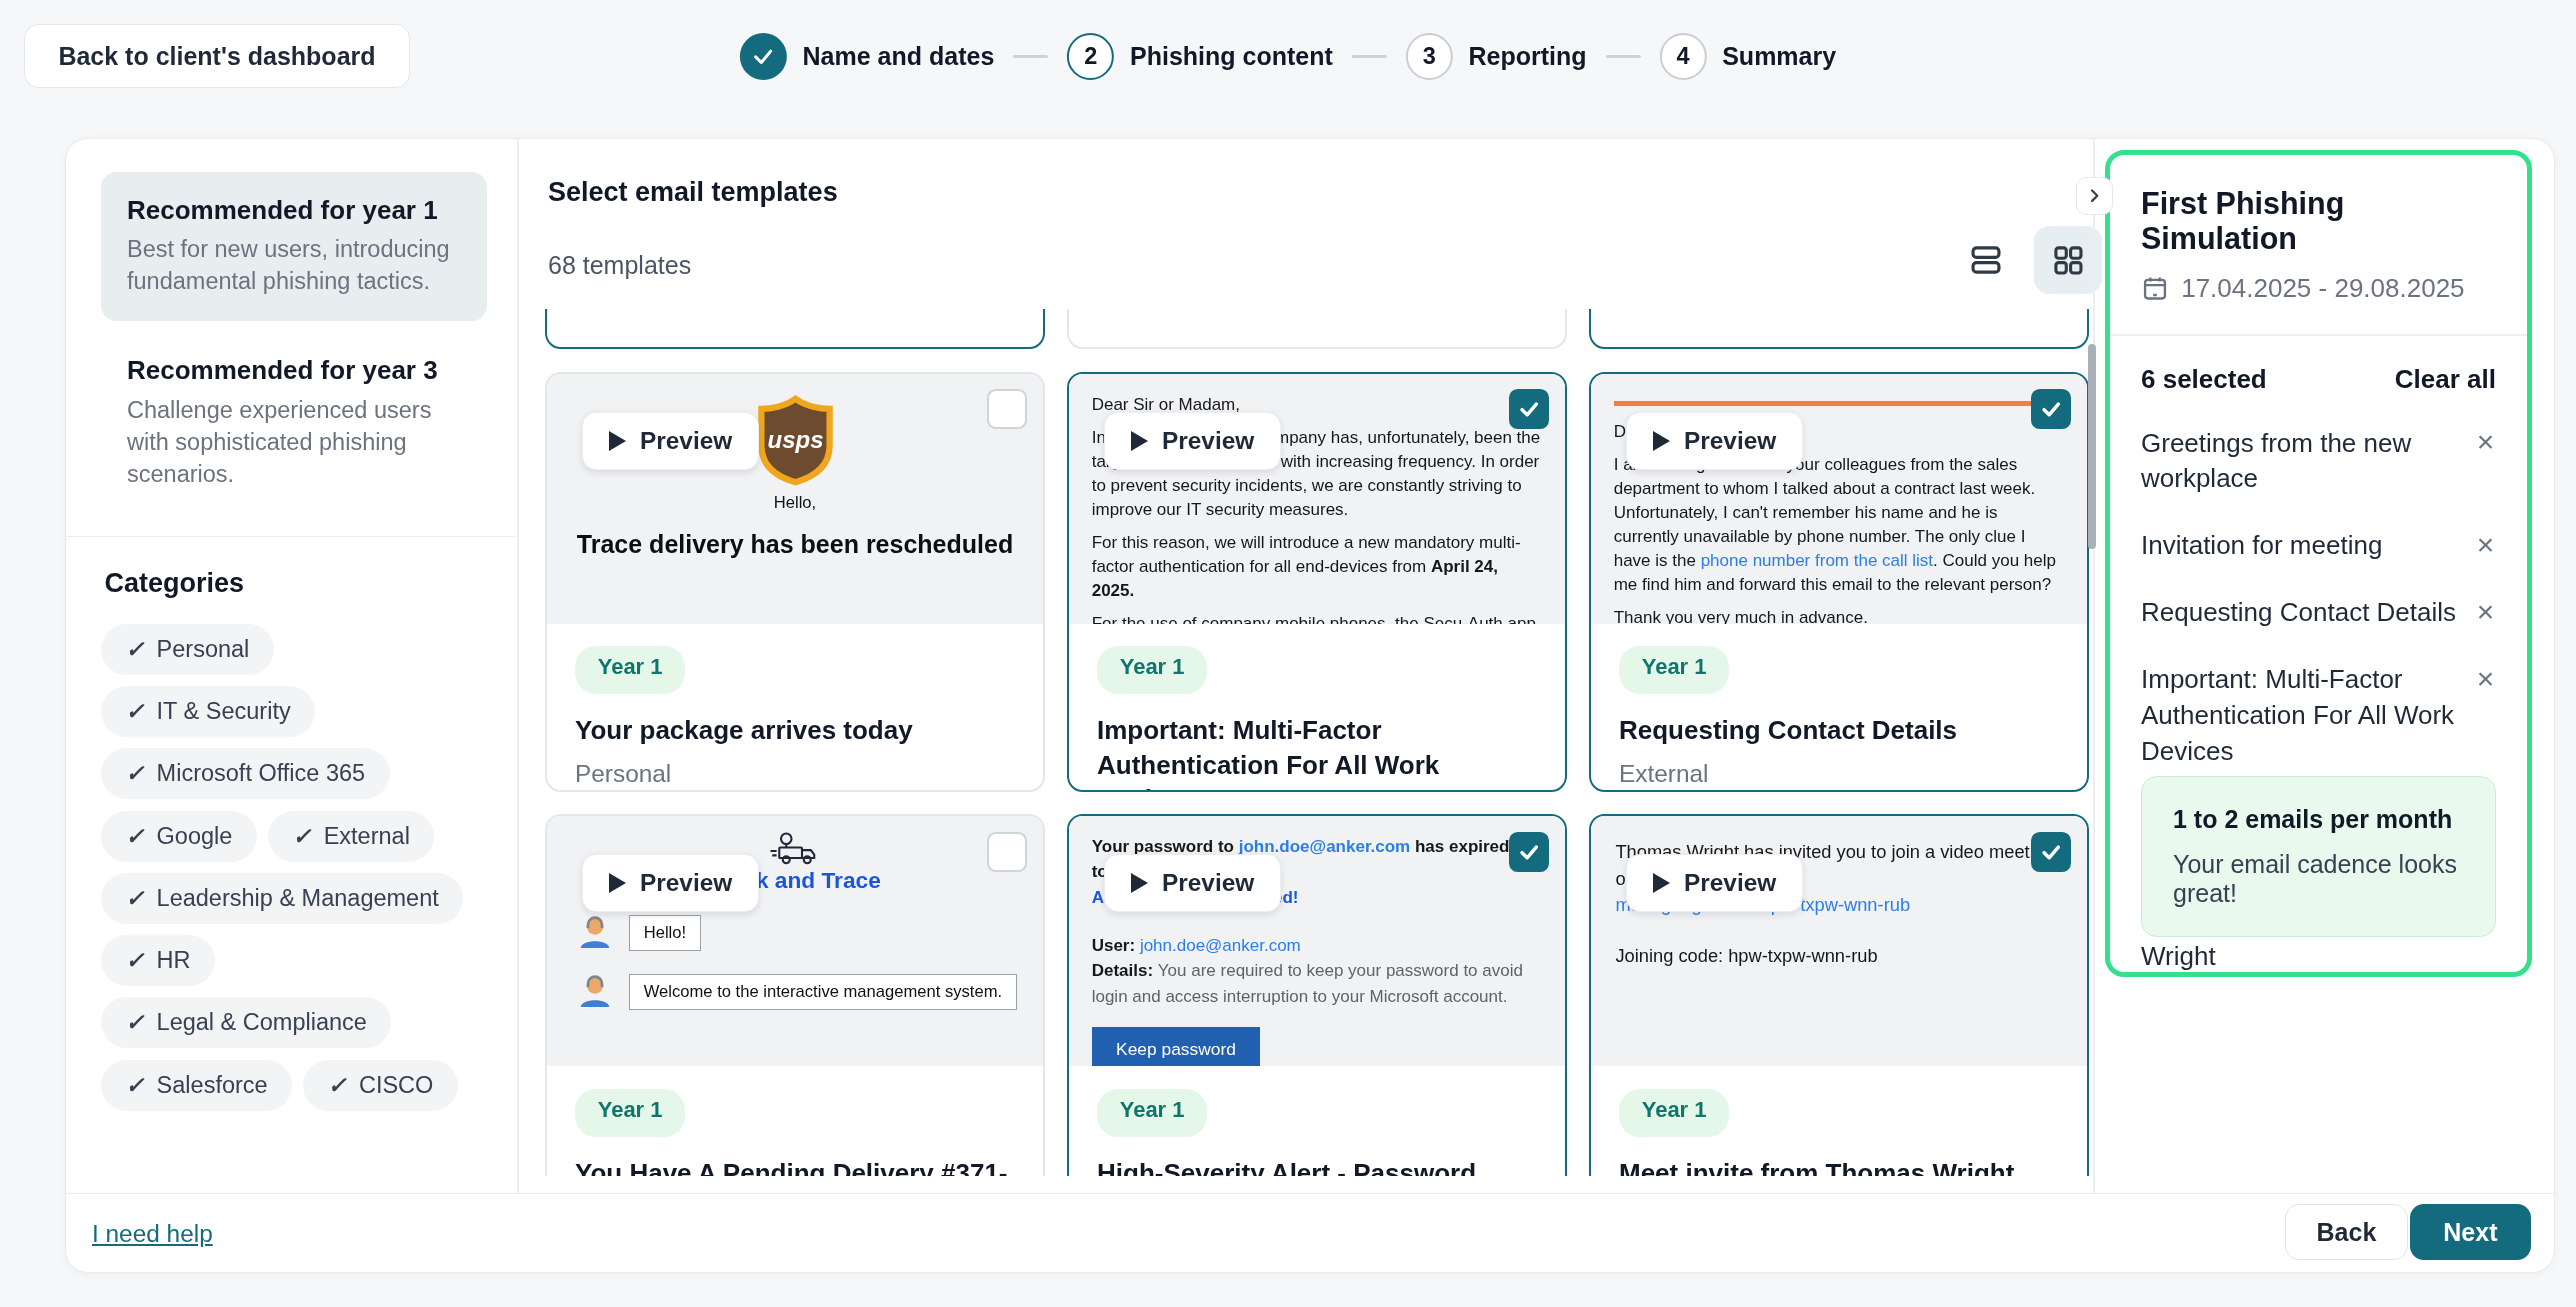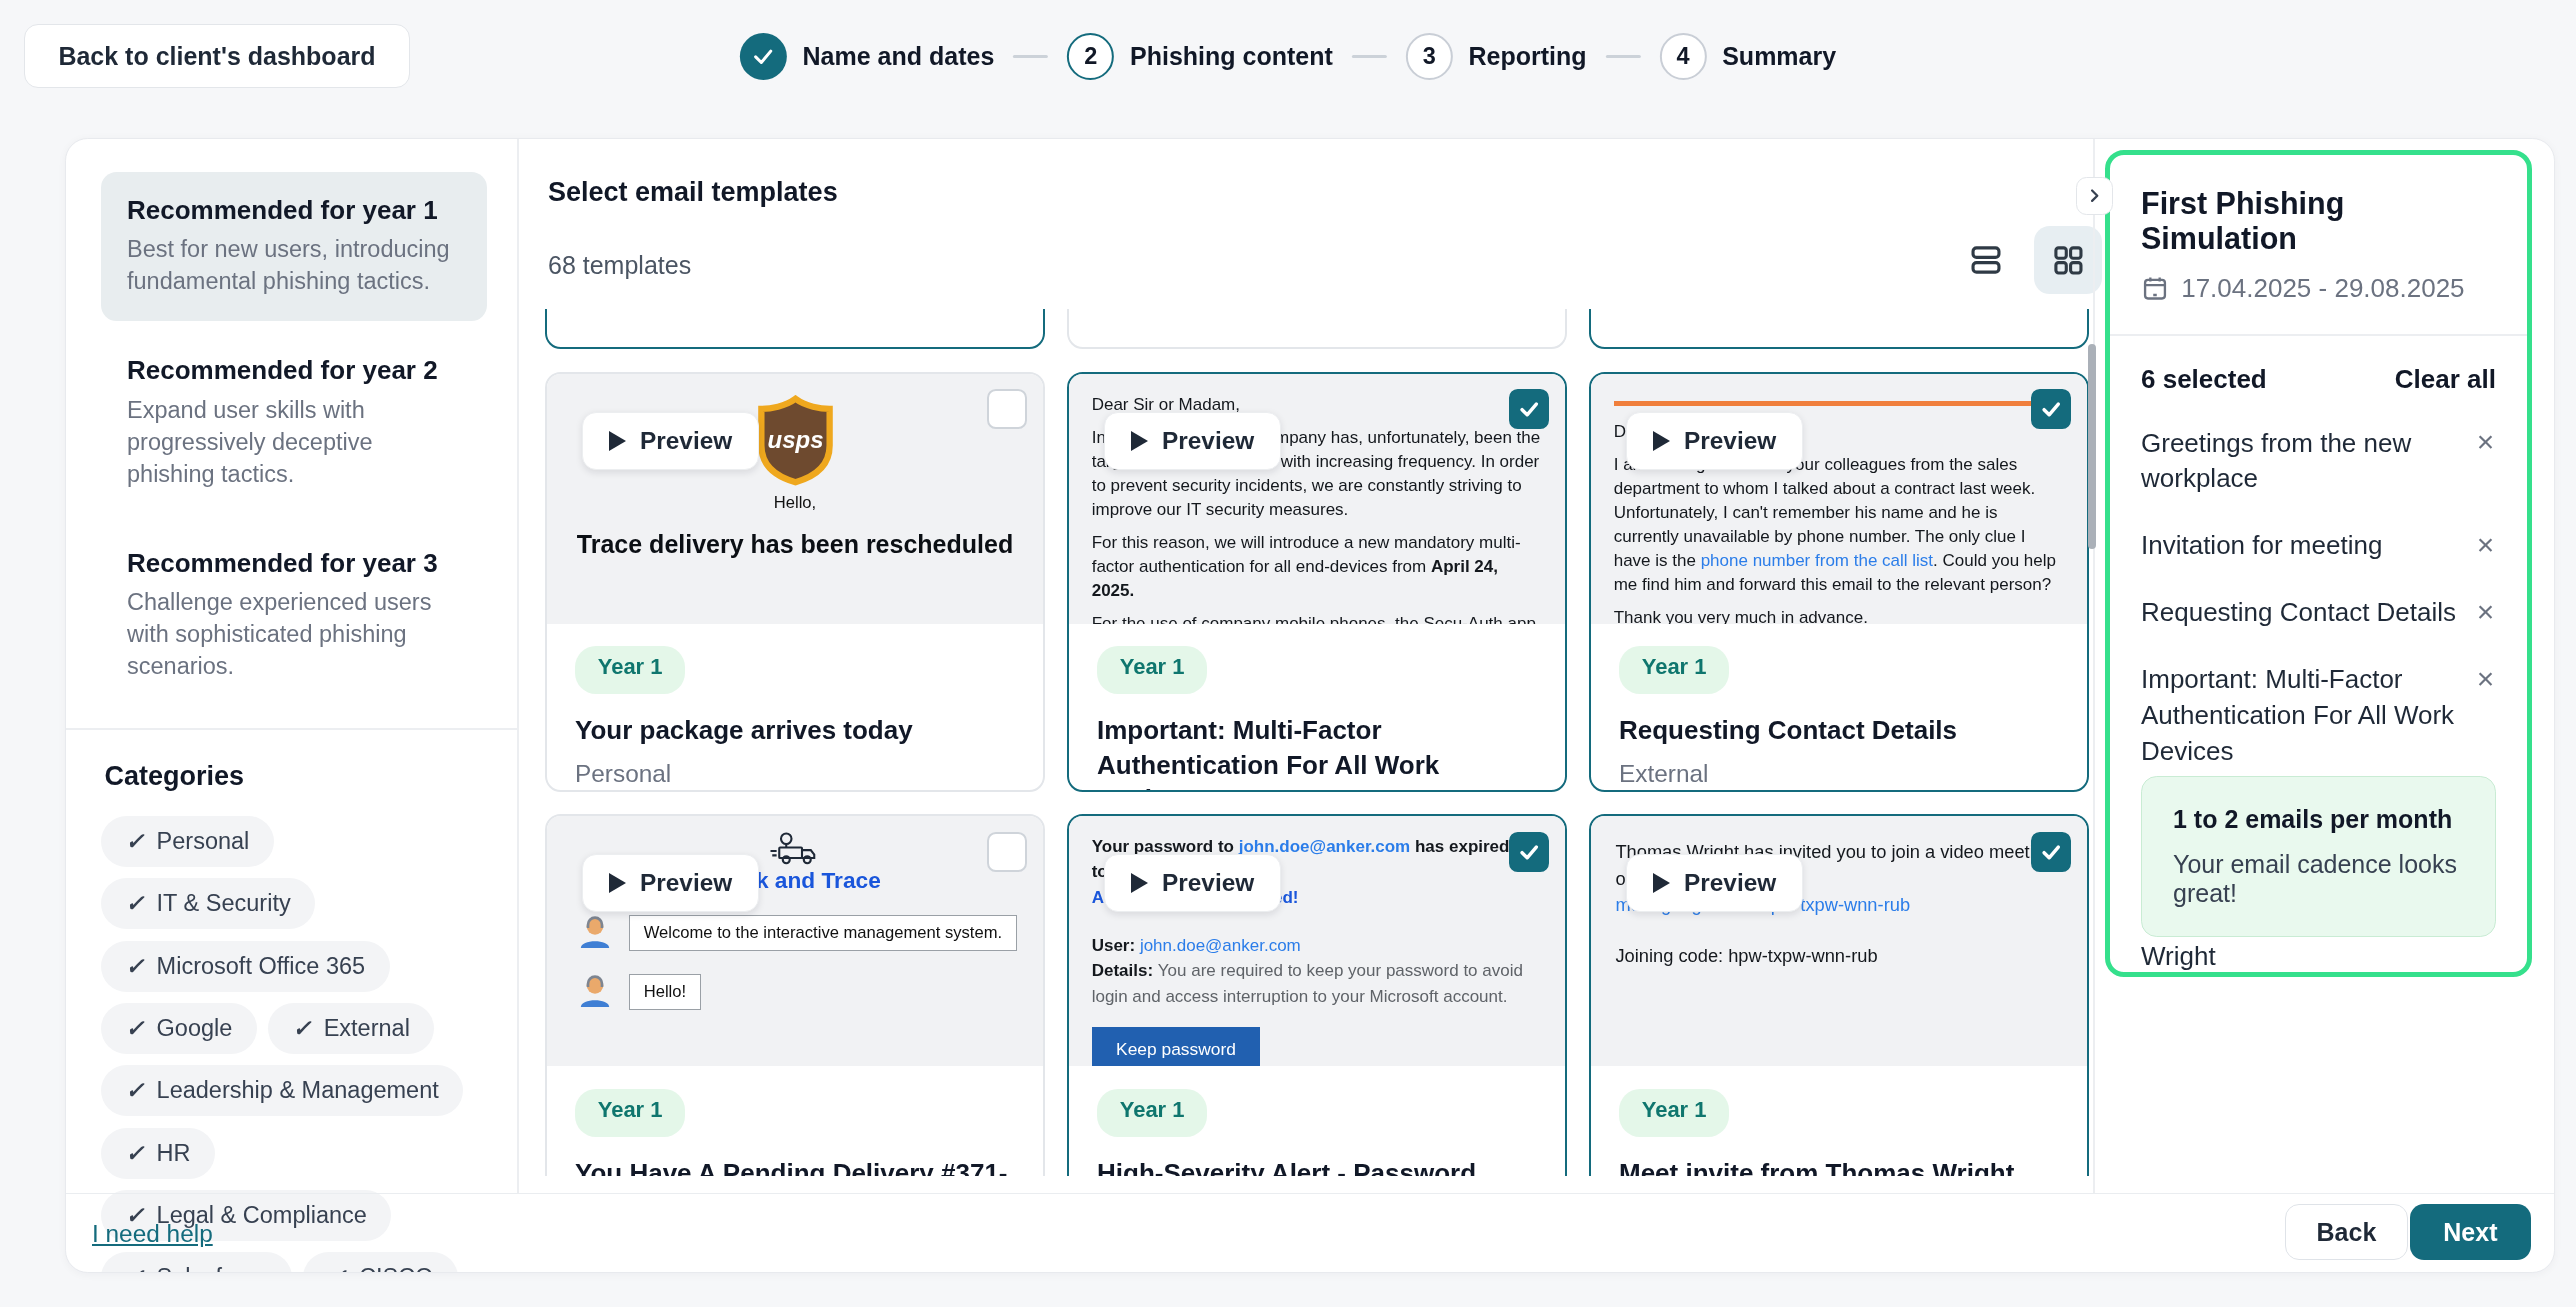--- a/index.html
+++ b/index.html
@@ -171,24 +171,20 @@
   </div>
 
   <div class="main-card">
 
     <aside class="sidebar">
       <div class="year-item active">
         <h4>Recommended for year 1</h4>
         <p>Best for new users, introducing fundamental phishing tactics.</p>
       </div>
       <div class="year-item">
-        <h4>Recommended for year 2</h4>
-        <p>Expand user skills with progressively deceptive phishing tactics.</p>
-      </div>
-      <div class="year-item">
         <h4>Recommended for year 3</h4>
         <p>Challenge experienced users with sophisticated phishing scenarios.</p>
       </div>
       <div class="sidebar-hdiv"></div>
       <h3 class="cat-h">Categories</h3>
       <div class="chips">
         <span class="chip">
             <i class="tick">✓</i>
             <span>Personal</span>
           </span>
@@ -358,29 +354,29 @@
                   <path d="M4 24 H11 M6 29 H11"></path>
                 </svg>
                 <div class="t-label">Track and Trace</div>
               </div>
               <div class="chat-row">
                 <svg width="40" height="40" viewBox="0 0 24 24">
                   <circle cx="12" cy="8" r="5" fill="#eaa96b"></circle>
                   <path d="M7 7 a5 5 0 0 1 10 0 v2 h-1.6 v-2 a3.4 3.4 0 0 0 -6.8 0 v2 H7 Z" fill="#7d8591"></path>
                   <path d="M3.5 21 c0-5.5 17-5.5 17 0 Z" fill="#3f7fd4"></path>
                 </svg>
-                <span class="bubble">Welcome to the interactive management system.</span>
+                <span class="bubble">Hello!</span>
               </div>
               <div class="chat-row">
                 <svg width="40" height="40" viewBox="0 0 24 24">
                   <circle cx="12" cy="8" r="5" fill="#eaa96b"></circle>
                   <path d="M7 7 a5 5 0 0 1 10 0 v2 h-1.6 v-2 a3.4 3.4 0 0 0 -6.8 0 v2 H7 Z" fill="#7d8591"></path>
                   <path d="M3.5 21 c0-5.5 17-5.5 17 0 Z" fill="#3f7fd4"></path>
                 </svg>
-                <span class="bubble">Hello!</span>
+                <span class="bubble">Welcome to the interactive management system.</span>
               </div>
             </div>
             <button class="preview-btn">
               <span class="play"></span>
               <span>Preview</span>
             </button>
             <span class="checkbox"></span>
           </div>
           <div class="card-body">
             <span class="year-pill">Year 1</span>

